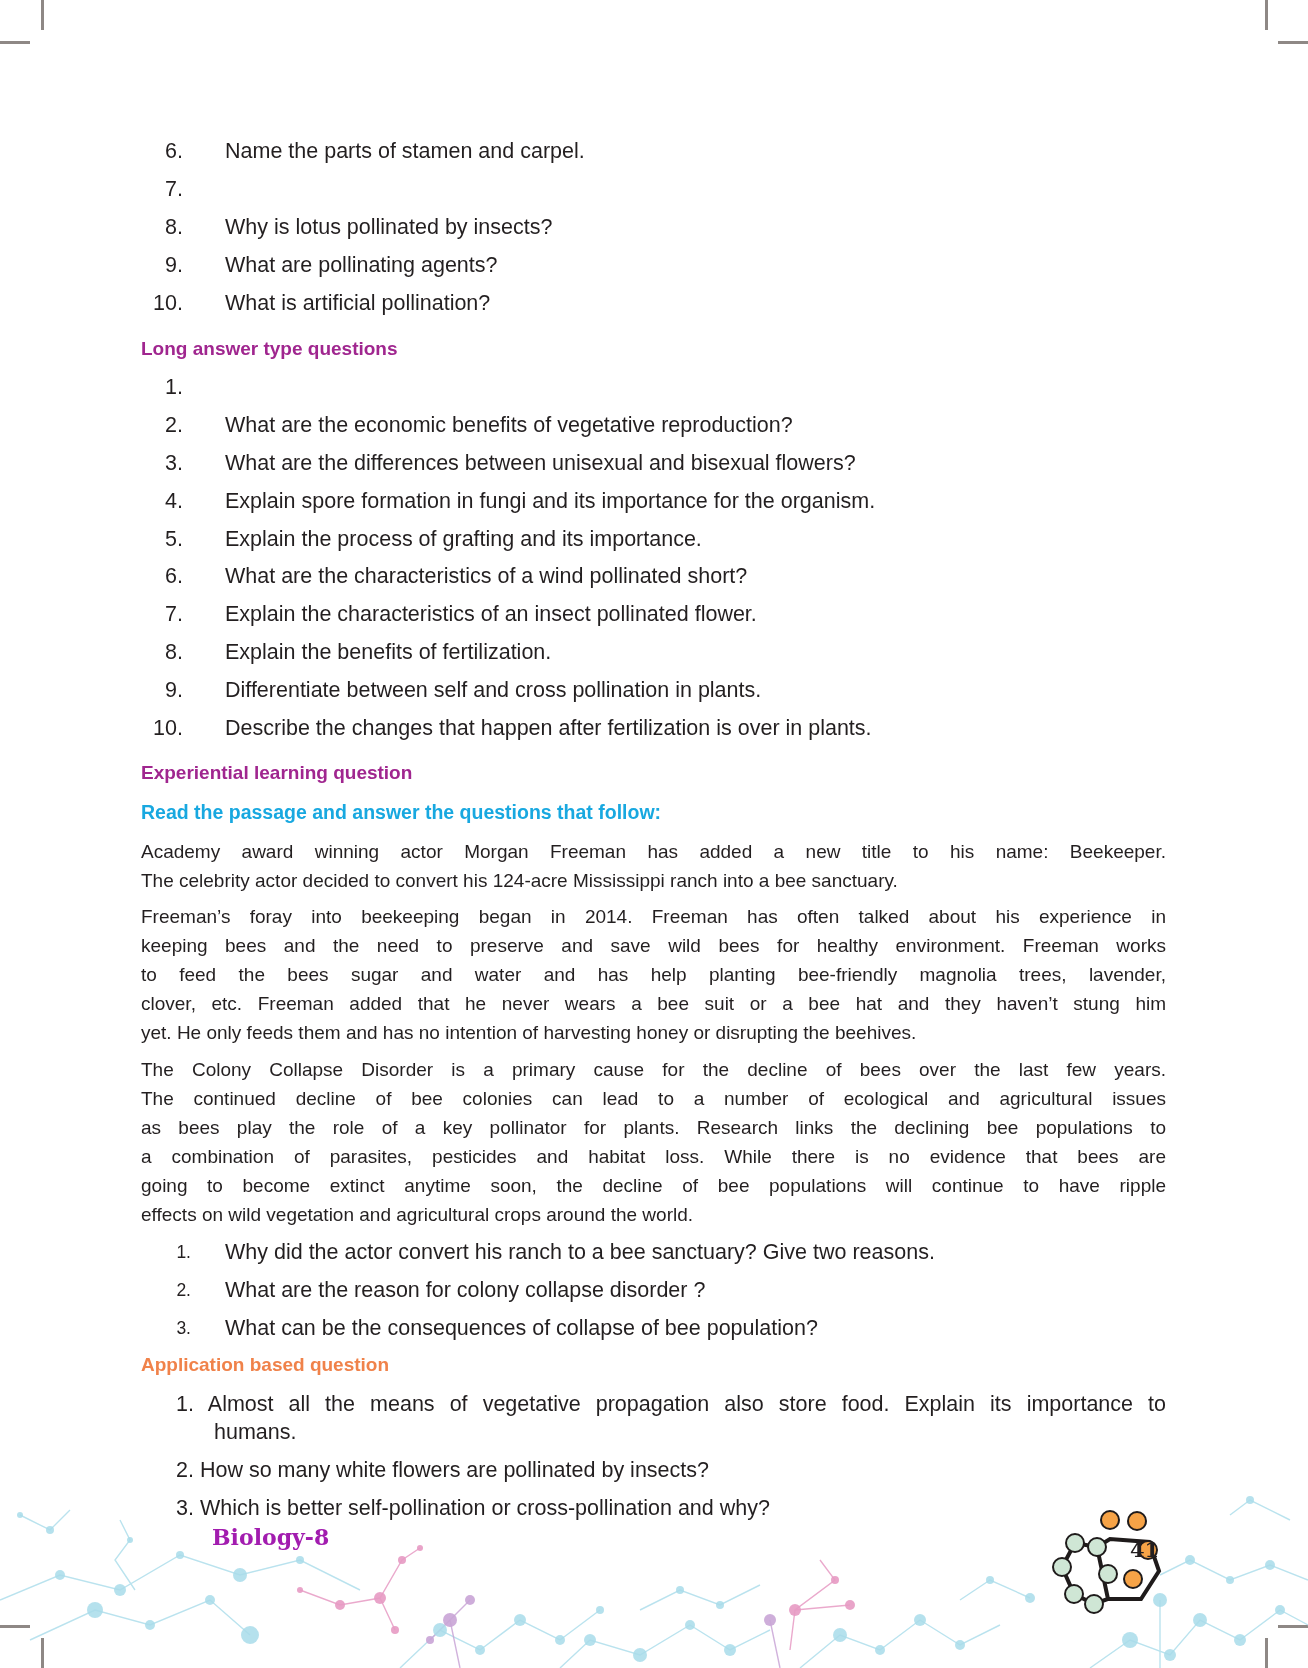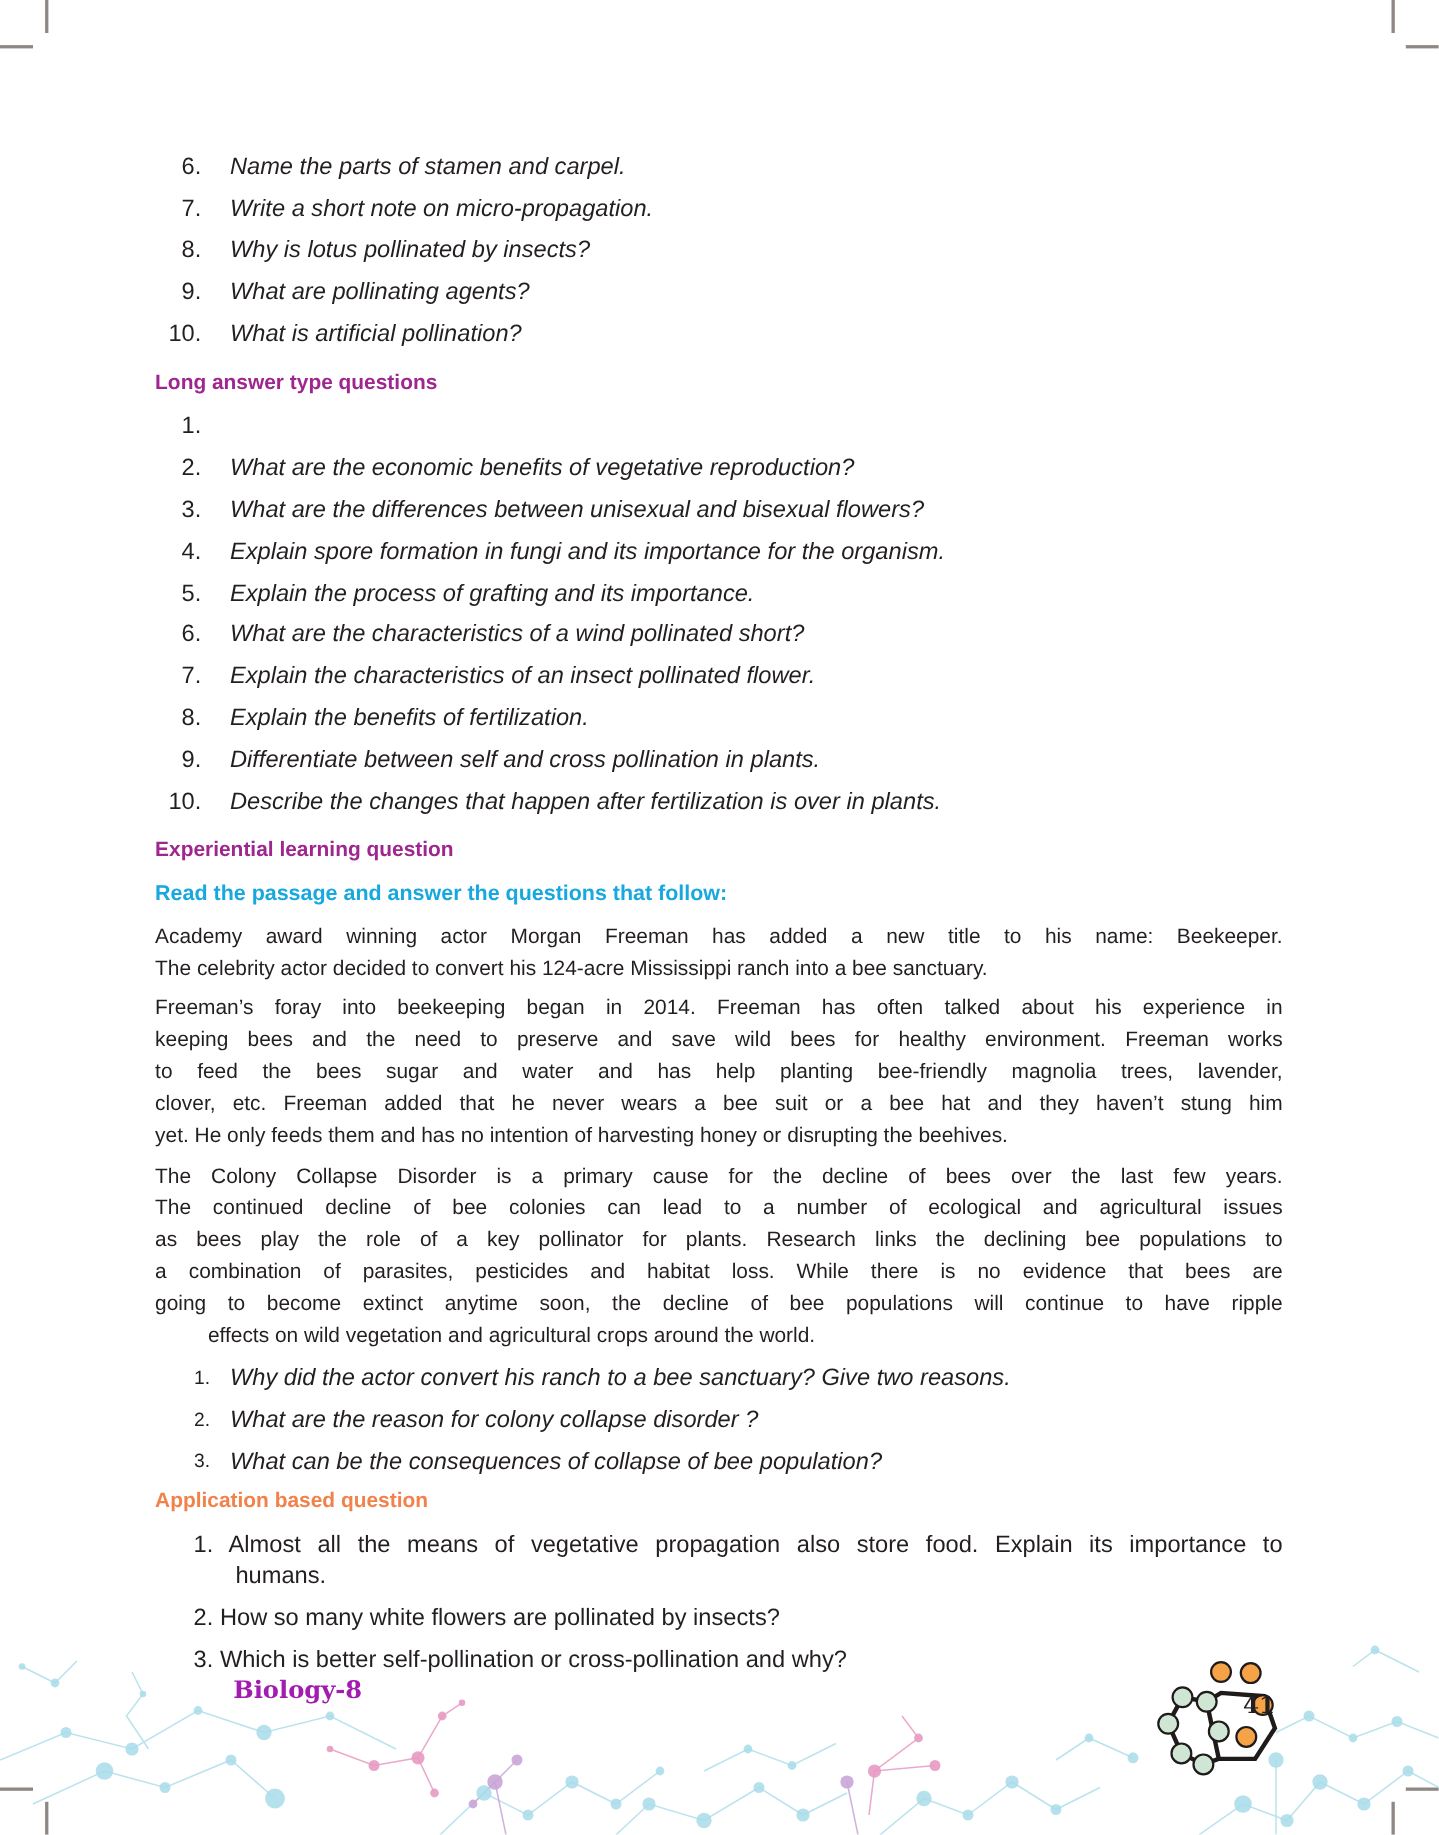--- a/index.html
+++ b/index.html
@@ -2,21 +2,21 @@
 <html><head>
 <meta charset="utf-8">
 <style>
   html, body { margin: 0; padding: 0; }
   body { width: 1308px; height: 1668px; position: relative; overflow: hidden; background: #ffffff;
          font-family: "Liberation Sans", sans-serif; color: #231f20; }
   .crop { position: absolute; background: #8e8885; }
   .bg { position: absolute; left: 0; top: 0; width: 1308px; height: 1668px; pointer-events: none; }
   .row { position: absolute; left: 0; width: 1308px; height: 30px; font-size: 21.5px; line-height: 30px; }
   .num { position: absolute; right: 1125px; text-align: right; white-space: nowrap; }
-  .txt { position: absolute; left: 209px; white-space: nowrap; font-style: italic; }
+  .txt { position: absolute; left: 225px; white-space: nowrap; }
   .head { position: absolute; left: 141px; font-weight: bold; font-size: 19px; line-height: 30px; white-space: nowrap; }
   .h-purple { color: #a0268f; }
   .h-orange { color: #f0824a; }
   .h-blue { color: #18a8e0; font-size: 19.5px; }
   .pline { position: absolute; left: 141px; width: 1025px; font-size: 19px; line-height: 29px; height: 29px;
            white-space: nowrap; overflow: visible; }
   .pline.j { text-align: justify; text-align-last: justify; white-space: normal; }
   .exnum { position: absolute; right: 1117px; font-size: 17.5px; text-align: right; white-space: nowrap; }
   .appline { position: absolute; left: 176px; font-size: 21.5px; line-height: 30px; white-space: nowrap; }
   .appline.j { width: 990px; text-align: justify; text-align-last: justify; white-space: normal; }
@@ -124,21 +124,20 @@
   </g>
 </svg>
 
 <div>
   <div class="row" style="top:136px;">
     <span class="num">6.</span>
     <span class="txt">Name the parts of stamen and carpel.</span>
   </div>
   <div class="row" style="top:174px;">
     <span class="num">7.</span>
-    <span class="txt">Write a short note on micro-propagation.</span>
   </div>
   <div class="row" style="top:212px;">
     <span class="num">8.</span>
     <span class="txt">Why is lotus pollinated by insects?</span>
   </div>
   <div class="row" style="top:250px;">
     <span class="num">9.</span>
     <span class="txt">What are pollinating agents?</span>
   </div>
   <div class="row" style="top:288px;">
@@ -201,21 +200,21 @@
   <div class="pline j" style="top:931px;">keeping bees and the need to preserve and save wild bees for healthy environment. Freeman works</div>
   <div class="pline j" style="top:960px;">to feed the bees sugar and water and has help planting bee-friendly magnolia trees, lavender,</div>
   <div class="pline j" style="top:989px;">clover, etc. Freeman added that he never wears a bee suit or a bee hat and they haven’t stung him</div>
   <div class="pline" style="top:1018px;">yet. He only feeds them and has no intention of harvesting honey or disrupting the beehives.</div>
 
   <div class="pline j" style="top:1055px;">The Colony Collapse Disorder is a primary cause for the decline of bees over the last few years.</div>
   <div class="pline j" style="top:1084px;">The continued decline of bee colonies can lead to a number of ecological and agricultural issues</div>
   <div class="pline j" style="top:1113px;">as bees play the role of a key pollinator for plants. Research links the declining bee populations to</div>
   <div class="pline j" style="top:1142px;">a combination of parasites, pesticides and habitat loss. While there is no evidence that bees are</div>
   <div class="pline j" style="top:1171px;">going to become extinct anytime soon, the decline of bee populations will continue to have ripple</div>
-  <div class="pline" style="top:1200px;margin-left:48px;">effects on wild vegetation and agricultural crops around the world.</div>
+  <div class="pline" style="top:1200px;">effects on wild vegetation and agricultural crops around the world.</div>
 </div>
 
 <div>
   <div class="row" style="top:1237px;">
     <span class="exnum">1.</span>
     <span class="txt">Why did the actor convert his ranch to a bee sanctuary? Give two reasons.</span>
   </div>
   <div class="row" style="top:1275px;">
     <span class="exnum">2.</span>
     <span class="txt">What are the reason for colony collapse disorder ?</span>

